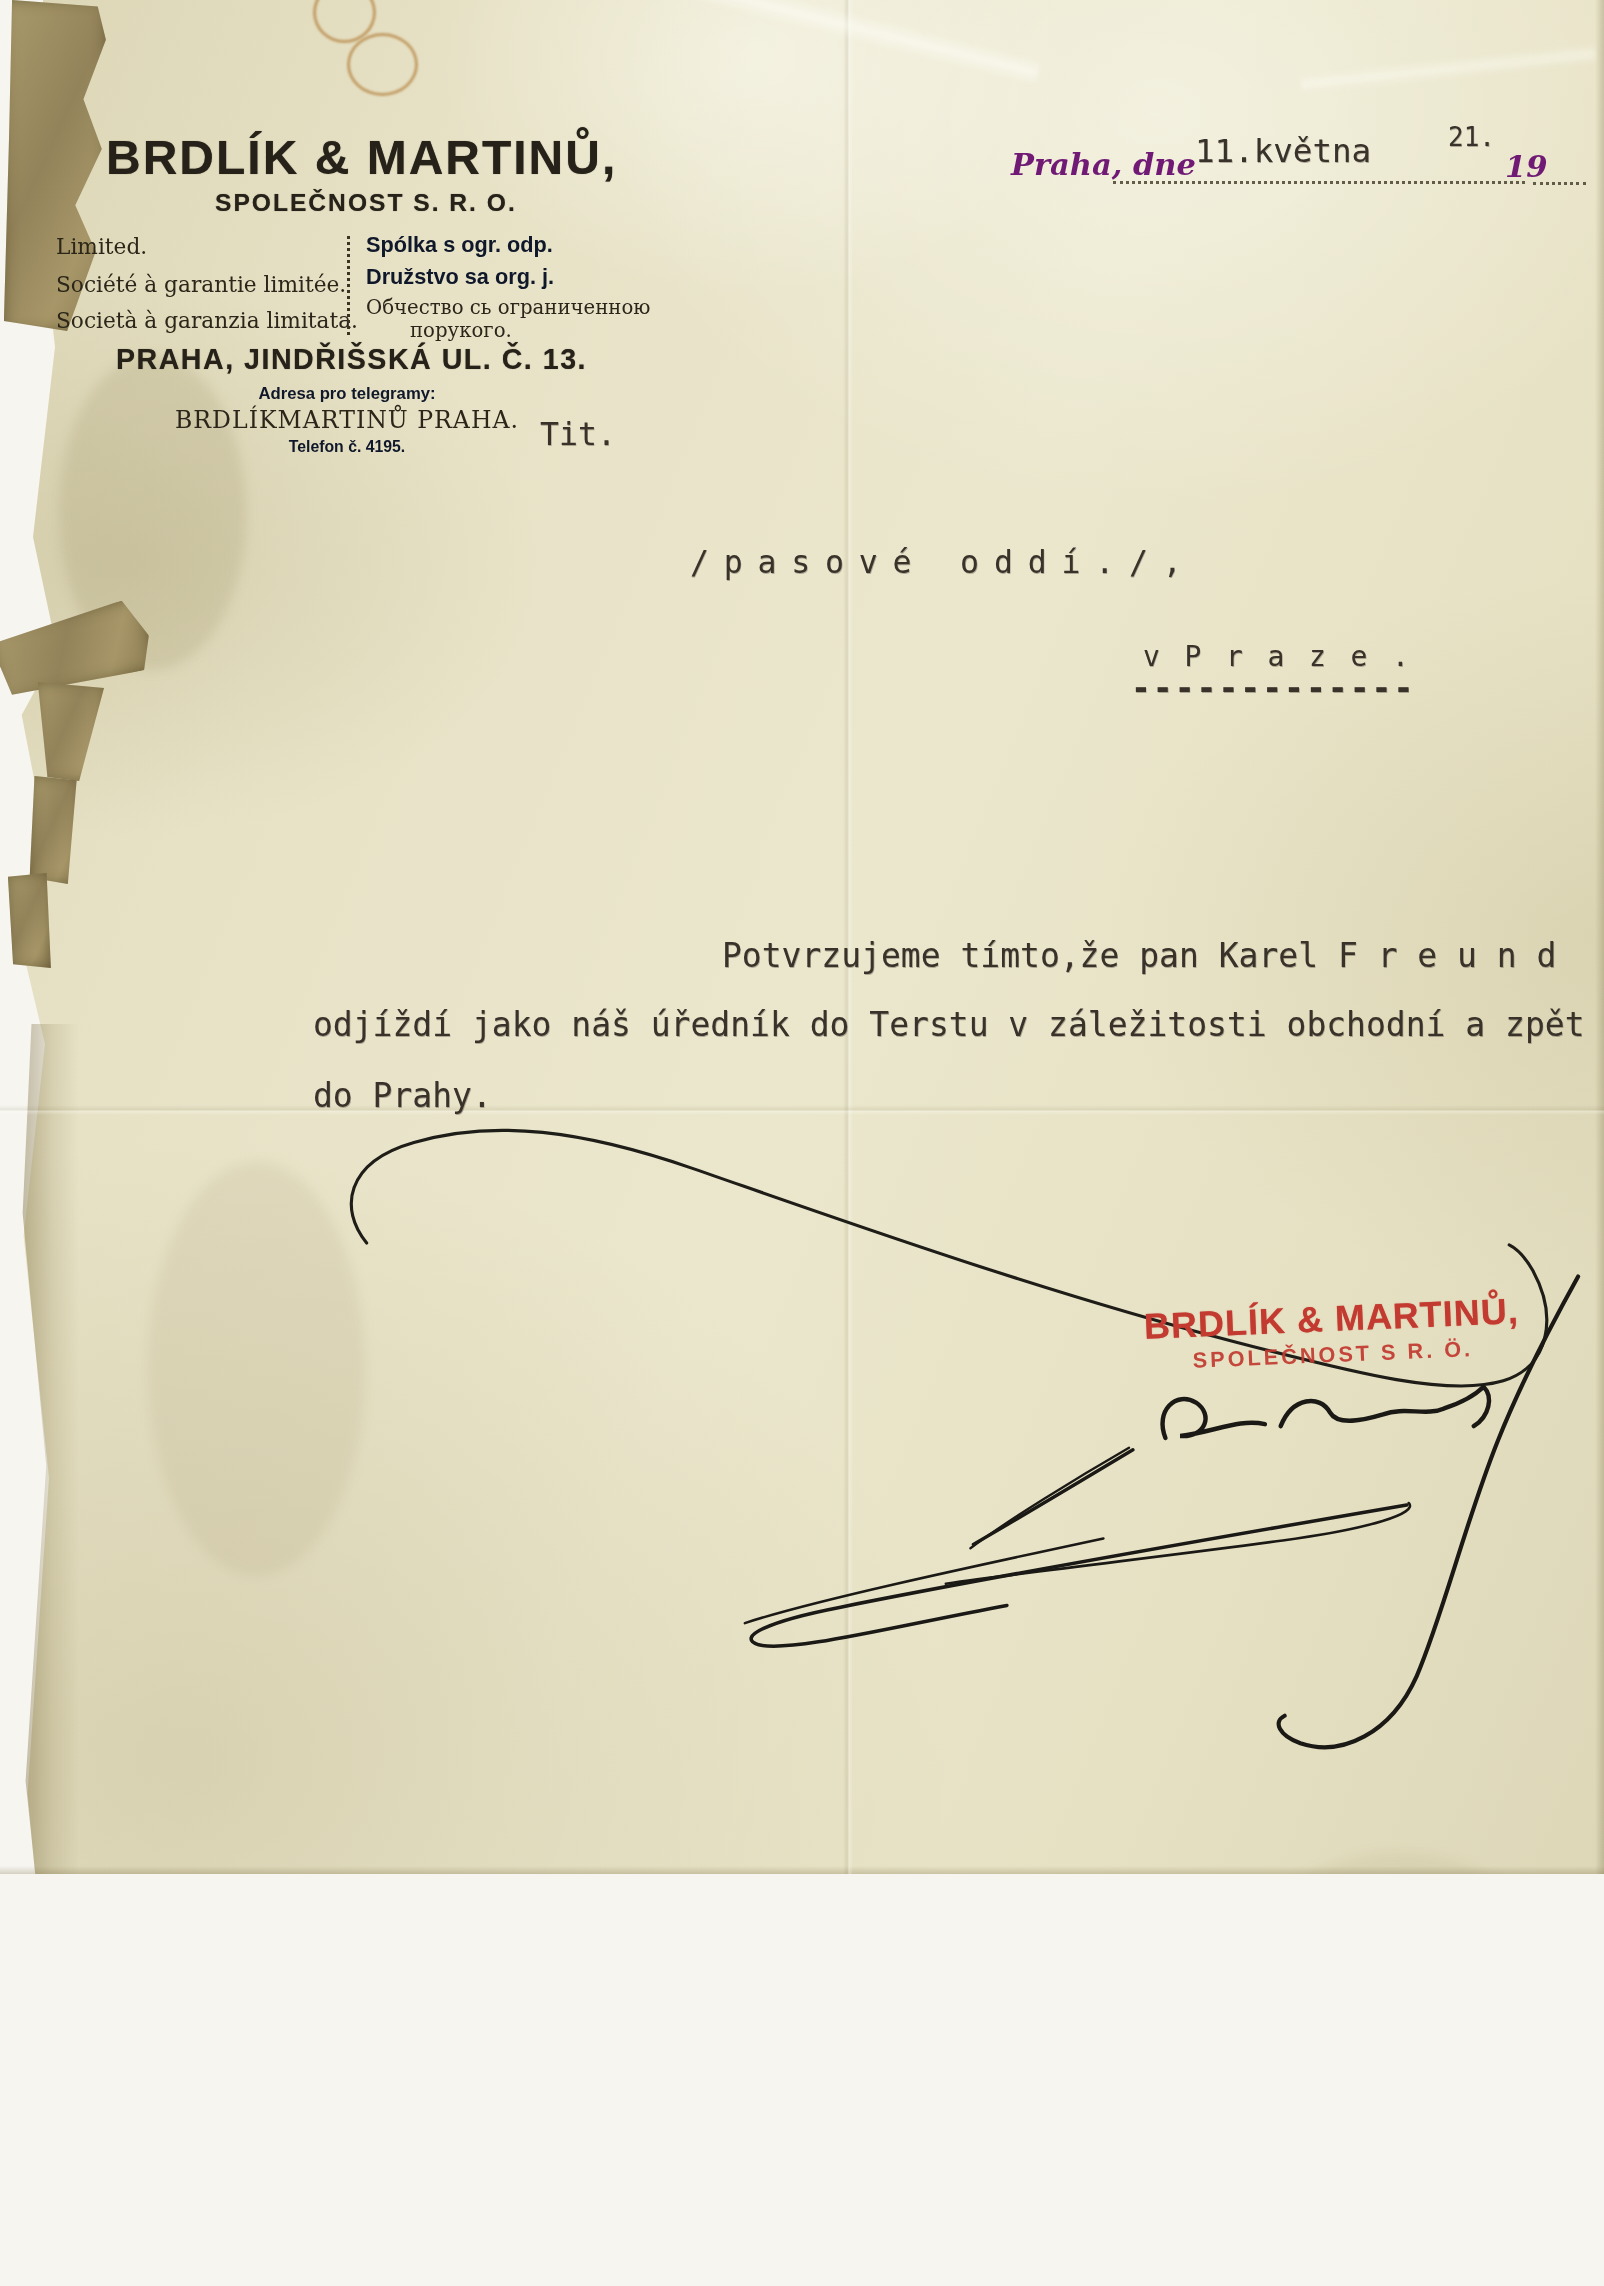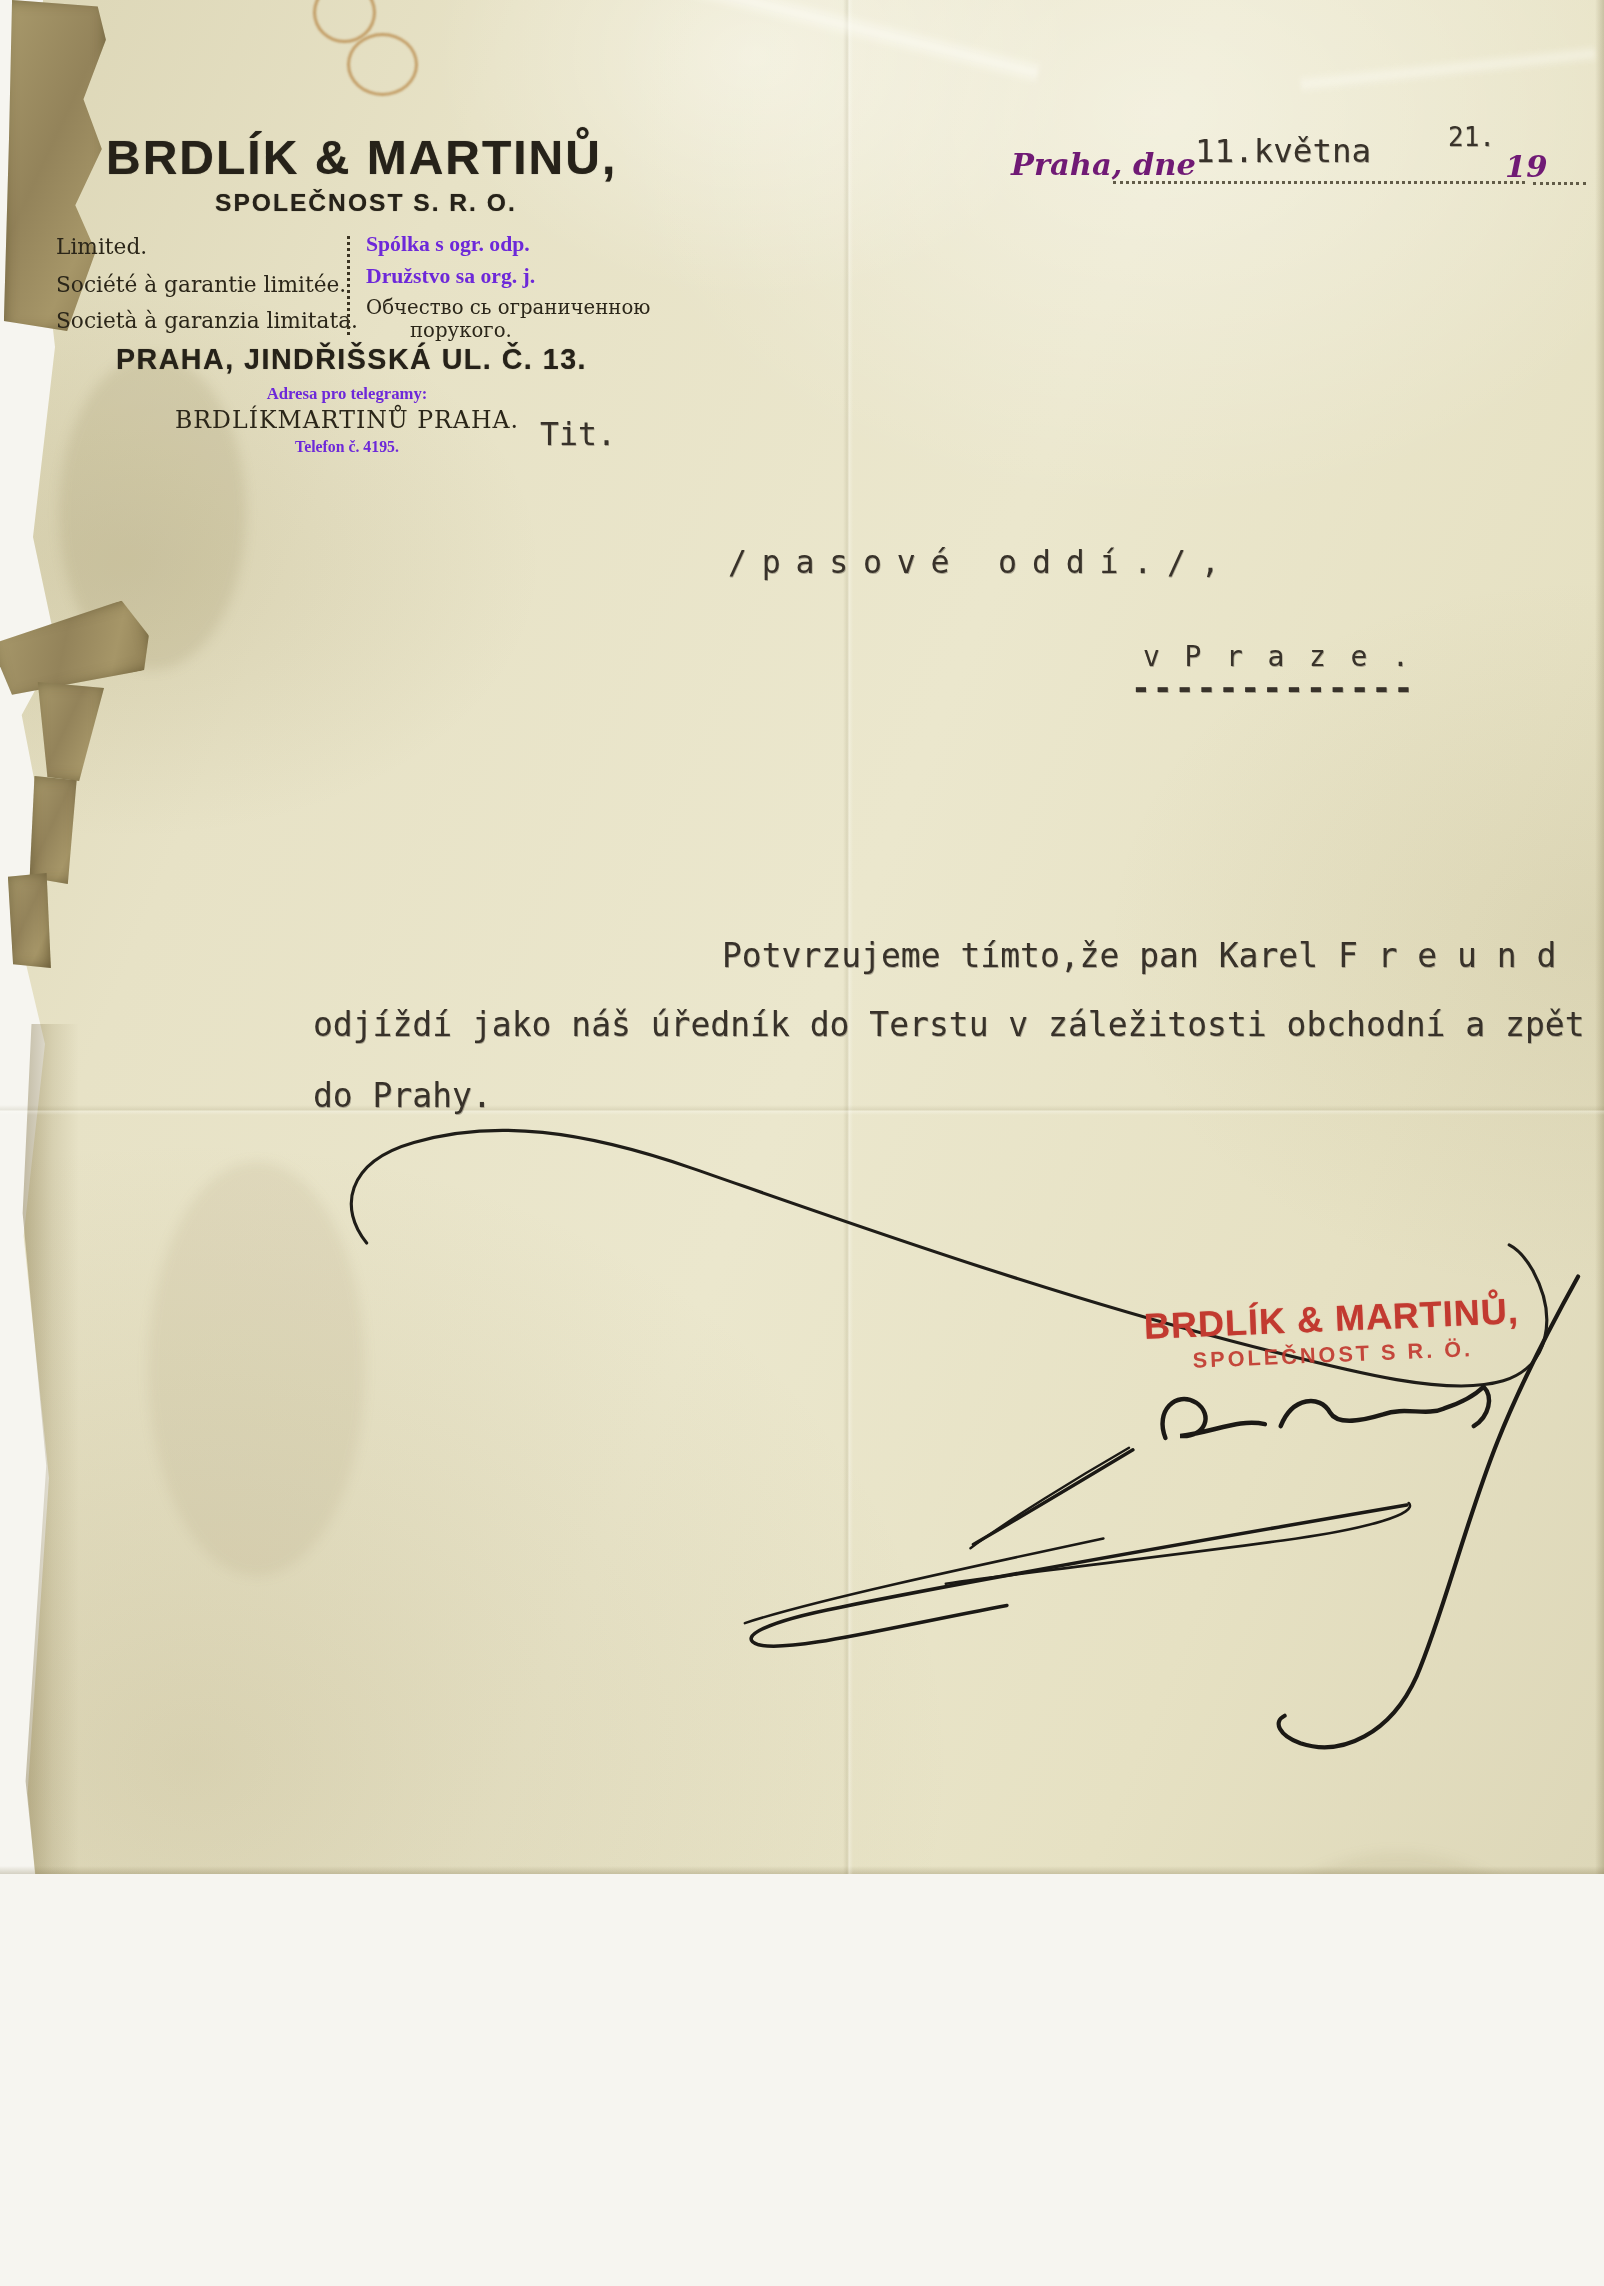--- a/index.html
+++ b/index.html
@@ -32,21 +32,21 @@
   .wrinkle{background:linear-gradient(180deg, transparent, rgba(255,255,250,0.5), transparent);filter:blur(2px);}
   .blotch{border-radius:50%;filter:blur(5.9px);}
   .rust-ring{border:3px solid rgba(168,104,28,0.55);border-radius:50%;filter:blur(1px);}
   
   .tape{background:linear-gradient(115deg,#a99a6c 0%,#93835a 45%,#a69668 75%,#8c7c52 100%);
     box-shadow:inset 0 0 13.8px rgba(70,58,28,0.55), 2px 2px 5.9px rgba(80,70,40,0.35);}
   
   .lh-title{font-family:"Liberation Sans",sans-serif;font-weight:bold;color:#262219;
     letter-spacing:2px;text-shadow:0 0 1px rgba(38,34,25,0.6);white-space:nowrap;}
   .lh-serif{font-family:"DejaVu Serif",serif;color:#2b2619;white-space:nowrap;}
-  .lh-serif-b{font-family:Liberation Serif, serif;font-weight:bold;color:#6d28d9;white-space:nowrap;}
+  .lh-serif-b{font-family:Liberation Sans, sans-serif;font-weight:bold;color:#0f172a;white-space:nowrap;}
   .divider-dotted{border-left:3px dotted #3b3422;}
   
   .script-print{font-family:"DejaVu Serif",serif;font-style:italic;font-weight:bold;color:#701a75;white-space:nowrap;}
   .dotline{border-bottom:3px dotted #4a4330;opacity:0.85;}
   
   .type{font-family:"DejaVu Sans Mono",monospace;color:#38322a;white-space:nowrap;
     text-shadow:0.6px 0.6px 0 rgba(56,50,40,0.35);}
   .sperr{letter-spacing:14.8px;}
   
   .stamp{transform:rotate(-2.4deg);text-align:center;color:#c23a30;}
@@ -112,21 +112,21 @@
   </div>
 
   <div class="abs script-print" style="left:1011px;top:146px;font-size:30.5px;">Praha, dne</div>
   <div class="abs dotline" style="left:1113px;top:148px;width:412px;height:33px;"></div>
   <div class="abs type" style="left:1195px;top:132px;font-size:32.5px;">11.května</div>
   <div class="abs script-print" style="left:1505px;top:148px;font-size:30.5px;">19</div>
   <div class="abs type" style="left:1448px;top:122px;font-size:26px;font-weight:normal;">21.</div>
   <div class="abs dotline" style="left:1533px;top:150px;width:53px;height:31.5px;"></div>
 
   <div class="abs type" style="left:540px;top:416px;font-size:31.5px;">Tit.</div>
-  <div class="abs type sperr" style="left:690px;top:544px;font-size:31.5px;margin-left:38px;">/pasové oddí./,</div>
+  <div class="abs type sperr" style="left:690px;top:544px;font-size:31.5px;">/pasové oddí./,</div>
   <div class="abs type" style="left:1143px;top:640px;font-size:28px;letter-spacing:3.9px;">v P r a z e .</div>
   <div class="abs type" style="left:1131px;top:668px;font-size:33px;font-weight:bold;letter-spacing:2px;">-------------</div>
 
   <div class="abs type" style="left:722px;top:936px;font-size:33px;">Potvrzujeme tímto,že pan Karel  F r e u n d</div>
   <div class="abs type" style="left:313px;top:1005px;font-size:33px;">odjíždí jako náš úředník do Terstu v záležitosti obchodní a zpět</div>
   <div class="abs type" style="left:313px;top:1076px;font-size:33px;">do Prahy.</div>
 
   <svg class="inkwork" width="1605" height="2286" viewBox="0 0 1629 2321">
 
     <g>

